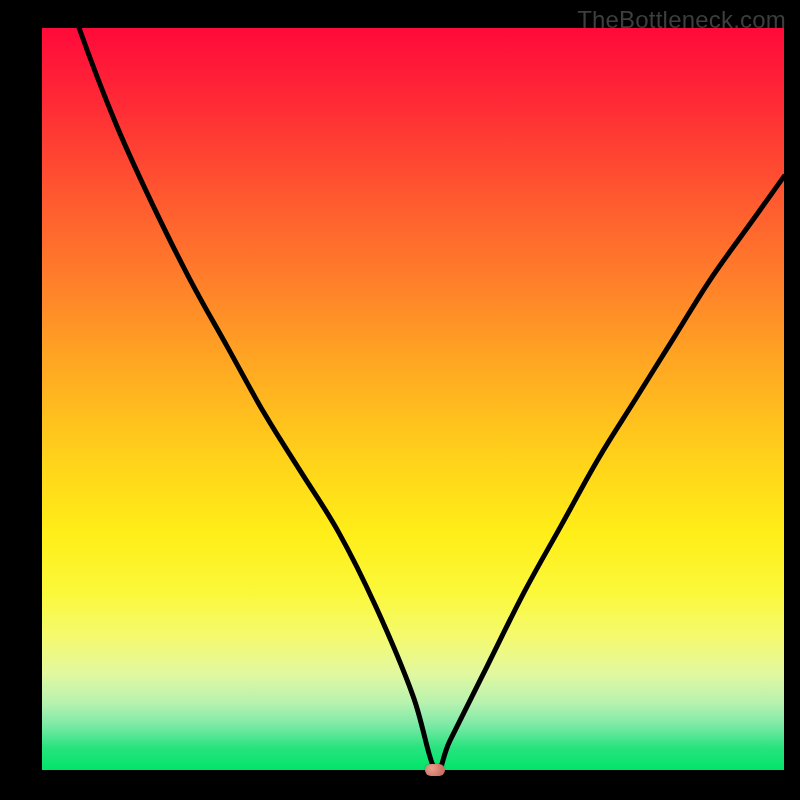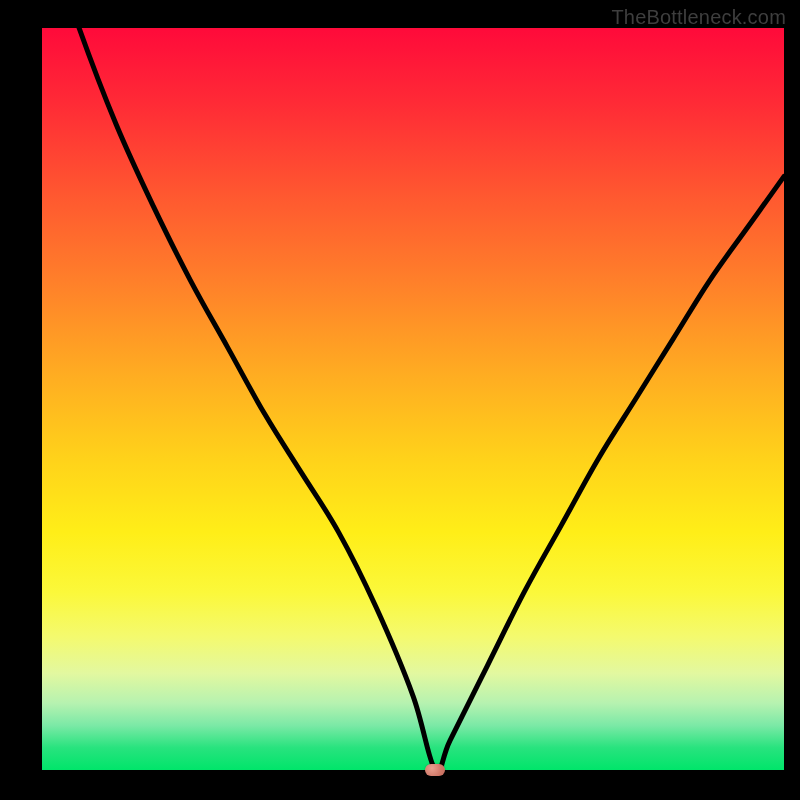--- a/index.html
+++ b/index.html
@@ -40,21 +40,21 @@
       #7be9a6 94%,
       #28e37e 97%,
       #00e56a 100%
     );
   }
   .watermark {
     position: absolute;
     top: 6px;
     right: 14px;
     color: #3e3e3e;
-    font-size: 20px;
+    font-size: 24px;
     font-weight: 400;
     letter-spacing: 0.2px;
     user-select: none;
   }
   svg.curve {
     position: absolute;
     left: 0;
     top: 0;
     width: 742px;
     height: 742px;

